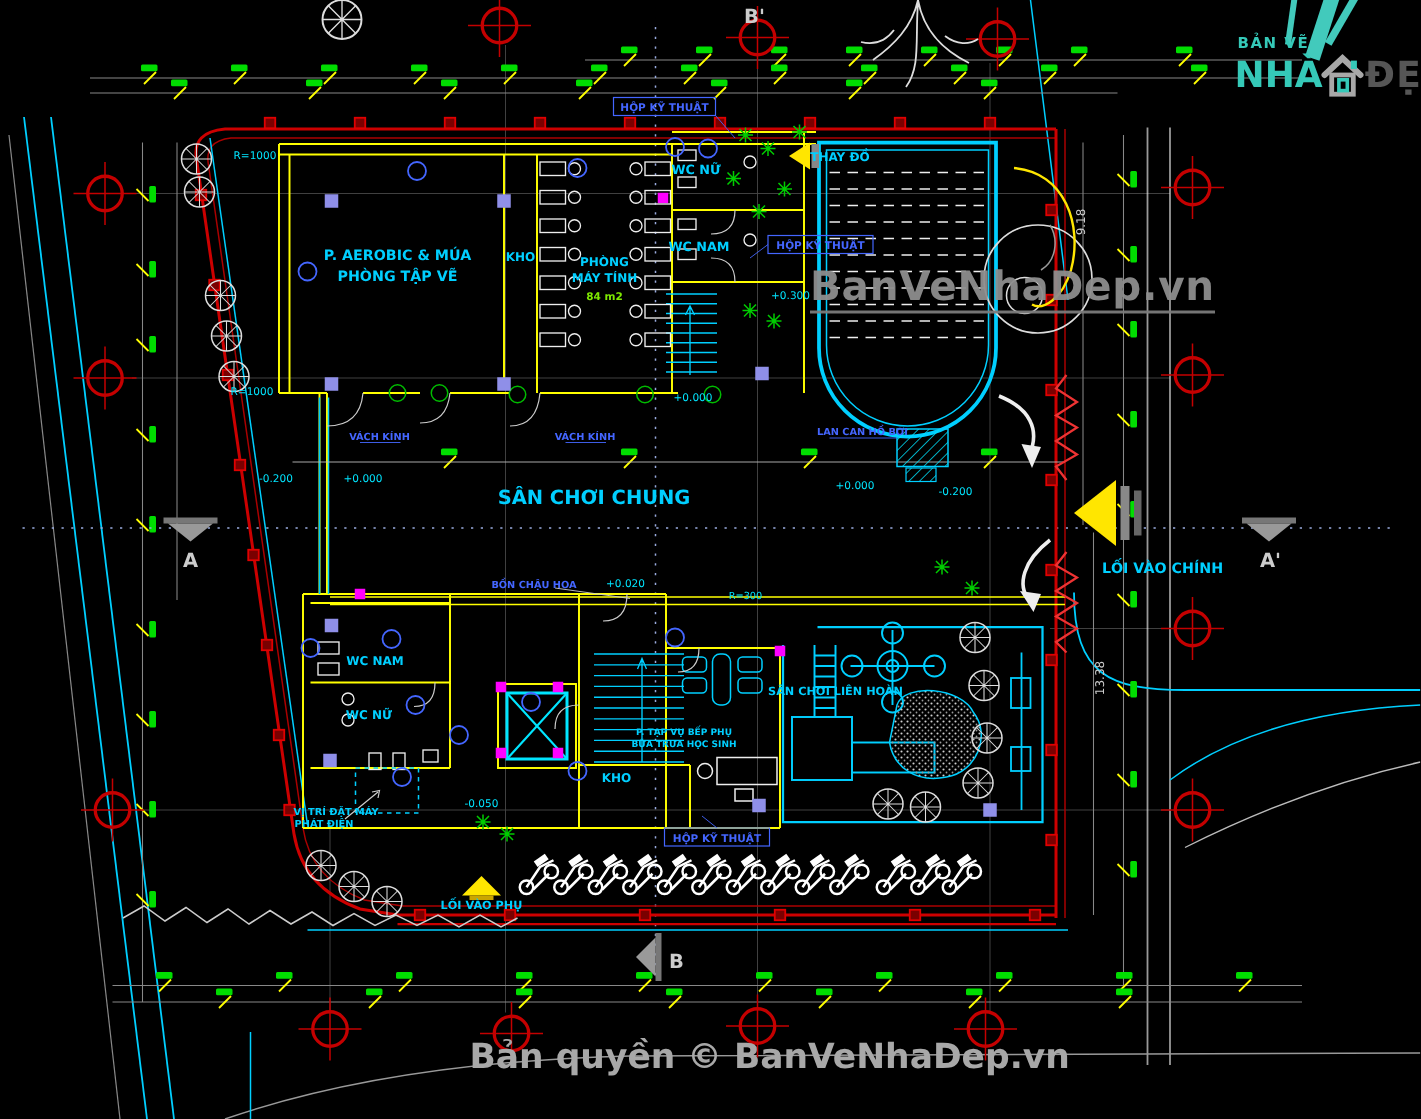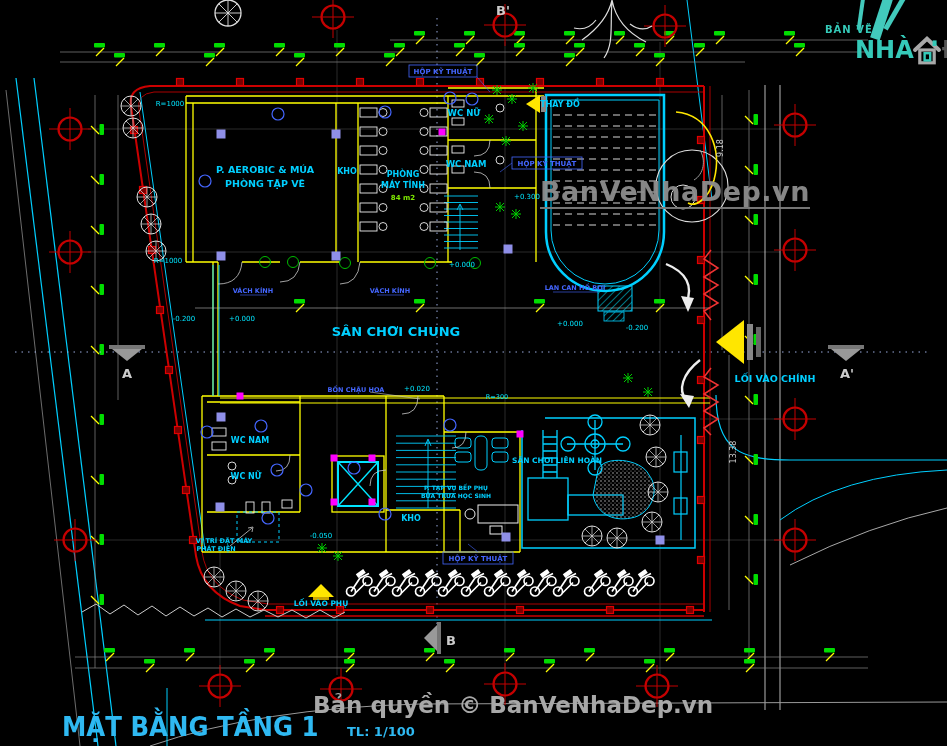--- a/index.html
+++ b/index.html
@@ -16,21 +16,21 @@
   .titlerow{position:absolute;left:62px;top:712px;display:flex;align-items:baseline;gap:12px;}
   .title{color:#2fb9f2;font-weight:800;font-size:26px;transform:scaleX(.94);transform-origin:left;}
   .scale{color:#2fb9f2;font-weight:bold;font-size:13px;}
   .logo{position:absolute;right:2px;top:0;width:126px;height:68px;}
   .logo .streak{position:absolute;background:#49e0d0;opacity:.9;}
   .s1{left:58px;top:-6px;width:10px;height:46px;transform:rotate(18deg);}
   .s2{left:74px;top:-8px;width:5px;height:40px;transform:rotate(30deg);}
   .s3{left:40px;top:-4px;width:4px;height:34px;transform:rotate(8deg);}
   .logo .banve{position:absolute;left:6px;top:24px;color:#35c9b8;font-size:10px;font-weight:bold;letter-spacing:1px;}
   .logo .big{position:absolute;left:4px;top:34px;display:flex;align-items:center;}
-  .logo .nha{color:#35c9b8;font-size:24px;font-weight:800;margin-left:32px;}
+  .logo .nha{color:#35c9b8;font-size:24px;font-weight:800;}
   .logo .dep{color:#565656;font-size:24px;font-weight:800;letter-spacing:1px;}
   .logo svg{margin:0 -2px 0 -4px;}
 </style>
 </head>
 <body>
 
 <div class="stage">
 
 <svg width="947" height="746" viewBox="0 0 947 746">
 <defs>
@@ -596,18 +596,14 @@
       <rect x="11" y="20" width="18" height="16" stroke="#a8a8a8" stroke-width="4" fill="none"></rect>
       <rect x="17" y="24" width="7" height="9" stroke="#35c9b8" stroke-width="3" fill="none"></rect>
       <rect x="27" y="8" width="5" height="7" fill="#35c9b8"></rect>
     </svg>
     <span class="dep">ĐẸP</span>
   </div>
 </div>
 
 <div class="copyright">Bản quyền © BanVeNhaDep.vn</div>
 
-<div class="titlerow">
-  <span class="title">MẶT BẰNG TẦNG 1</span>
-  <span class="scale">TL: 1/100</span>
+
 </div>
 
-</div>
-
 </body></html>

